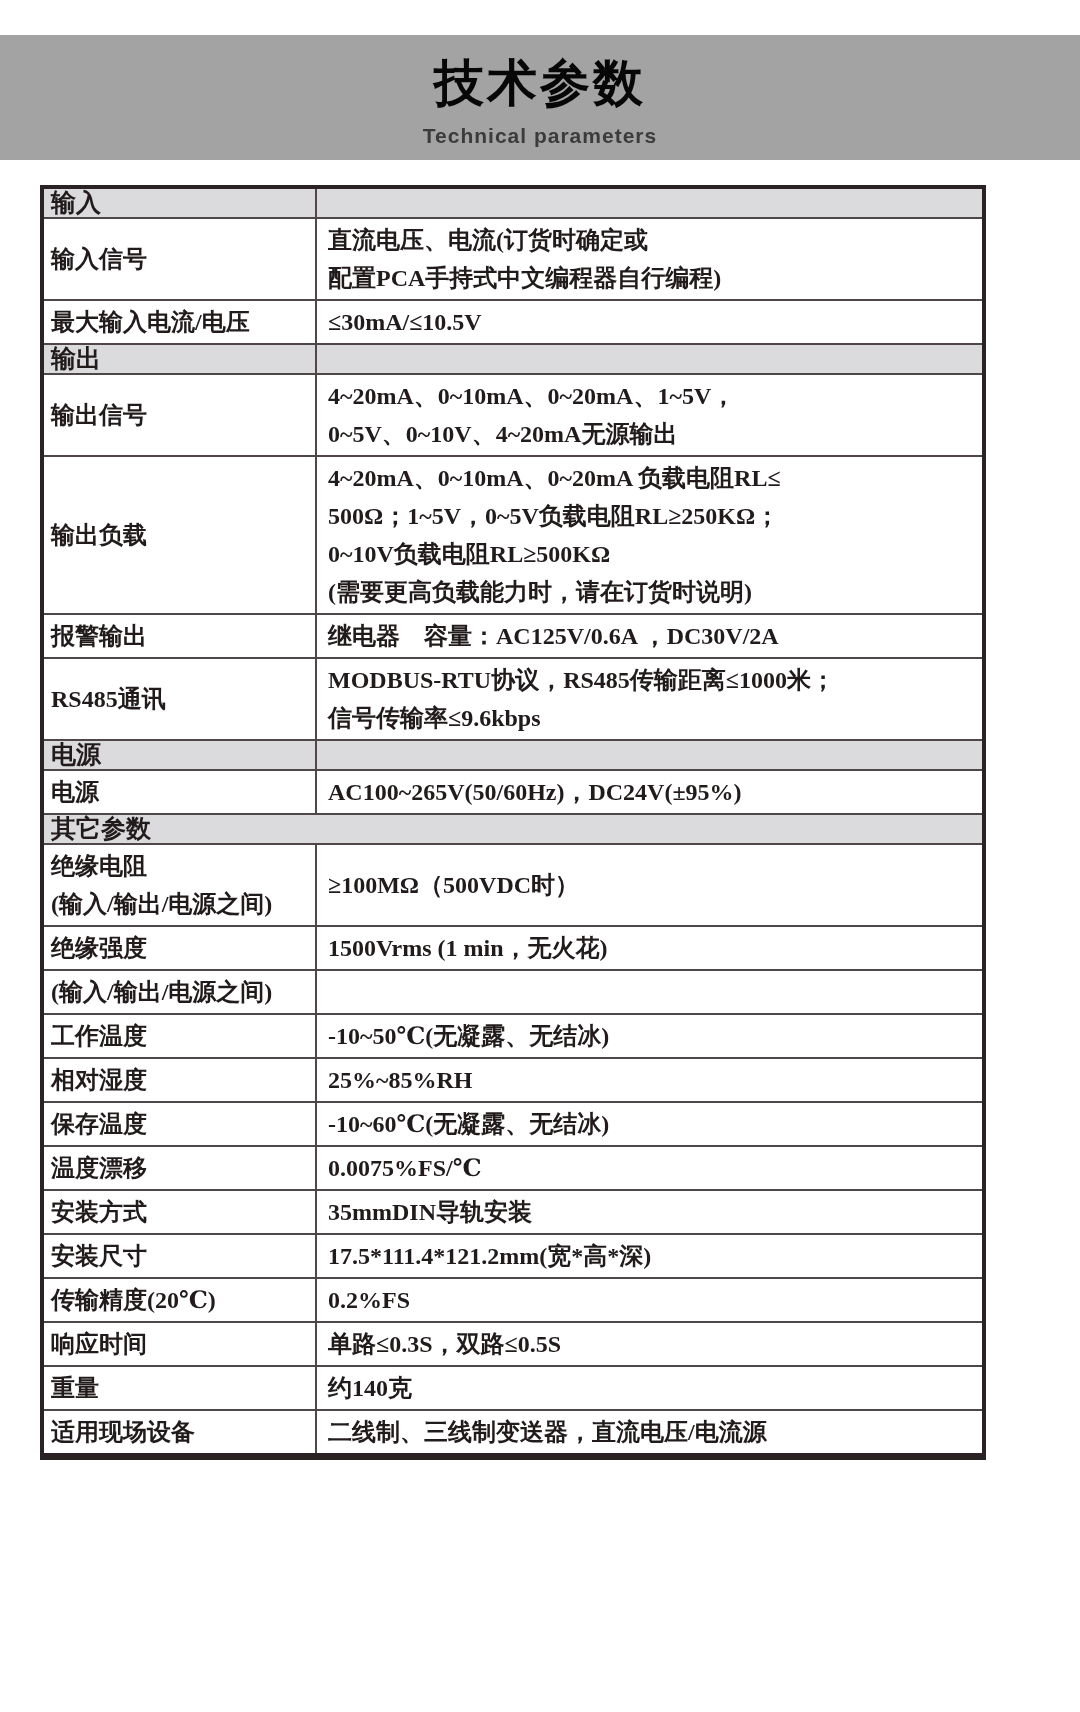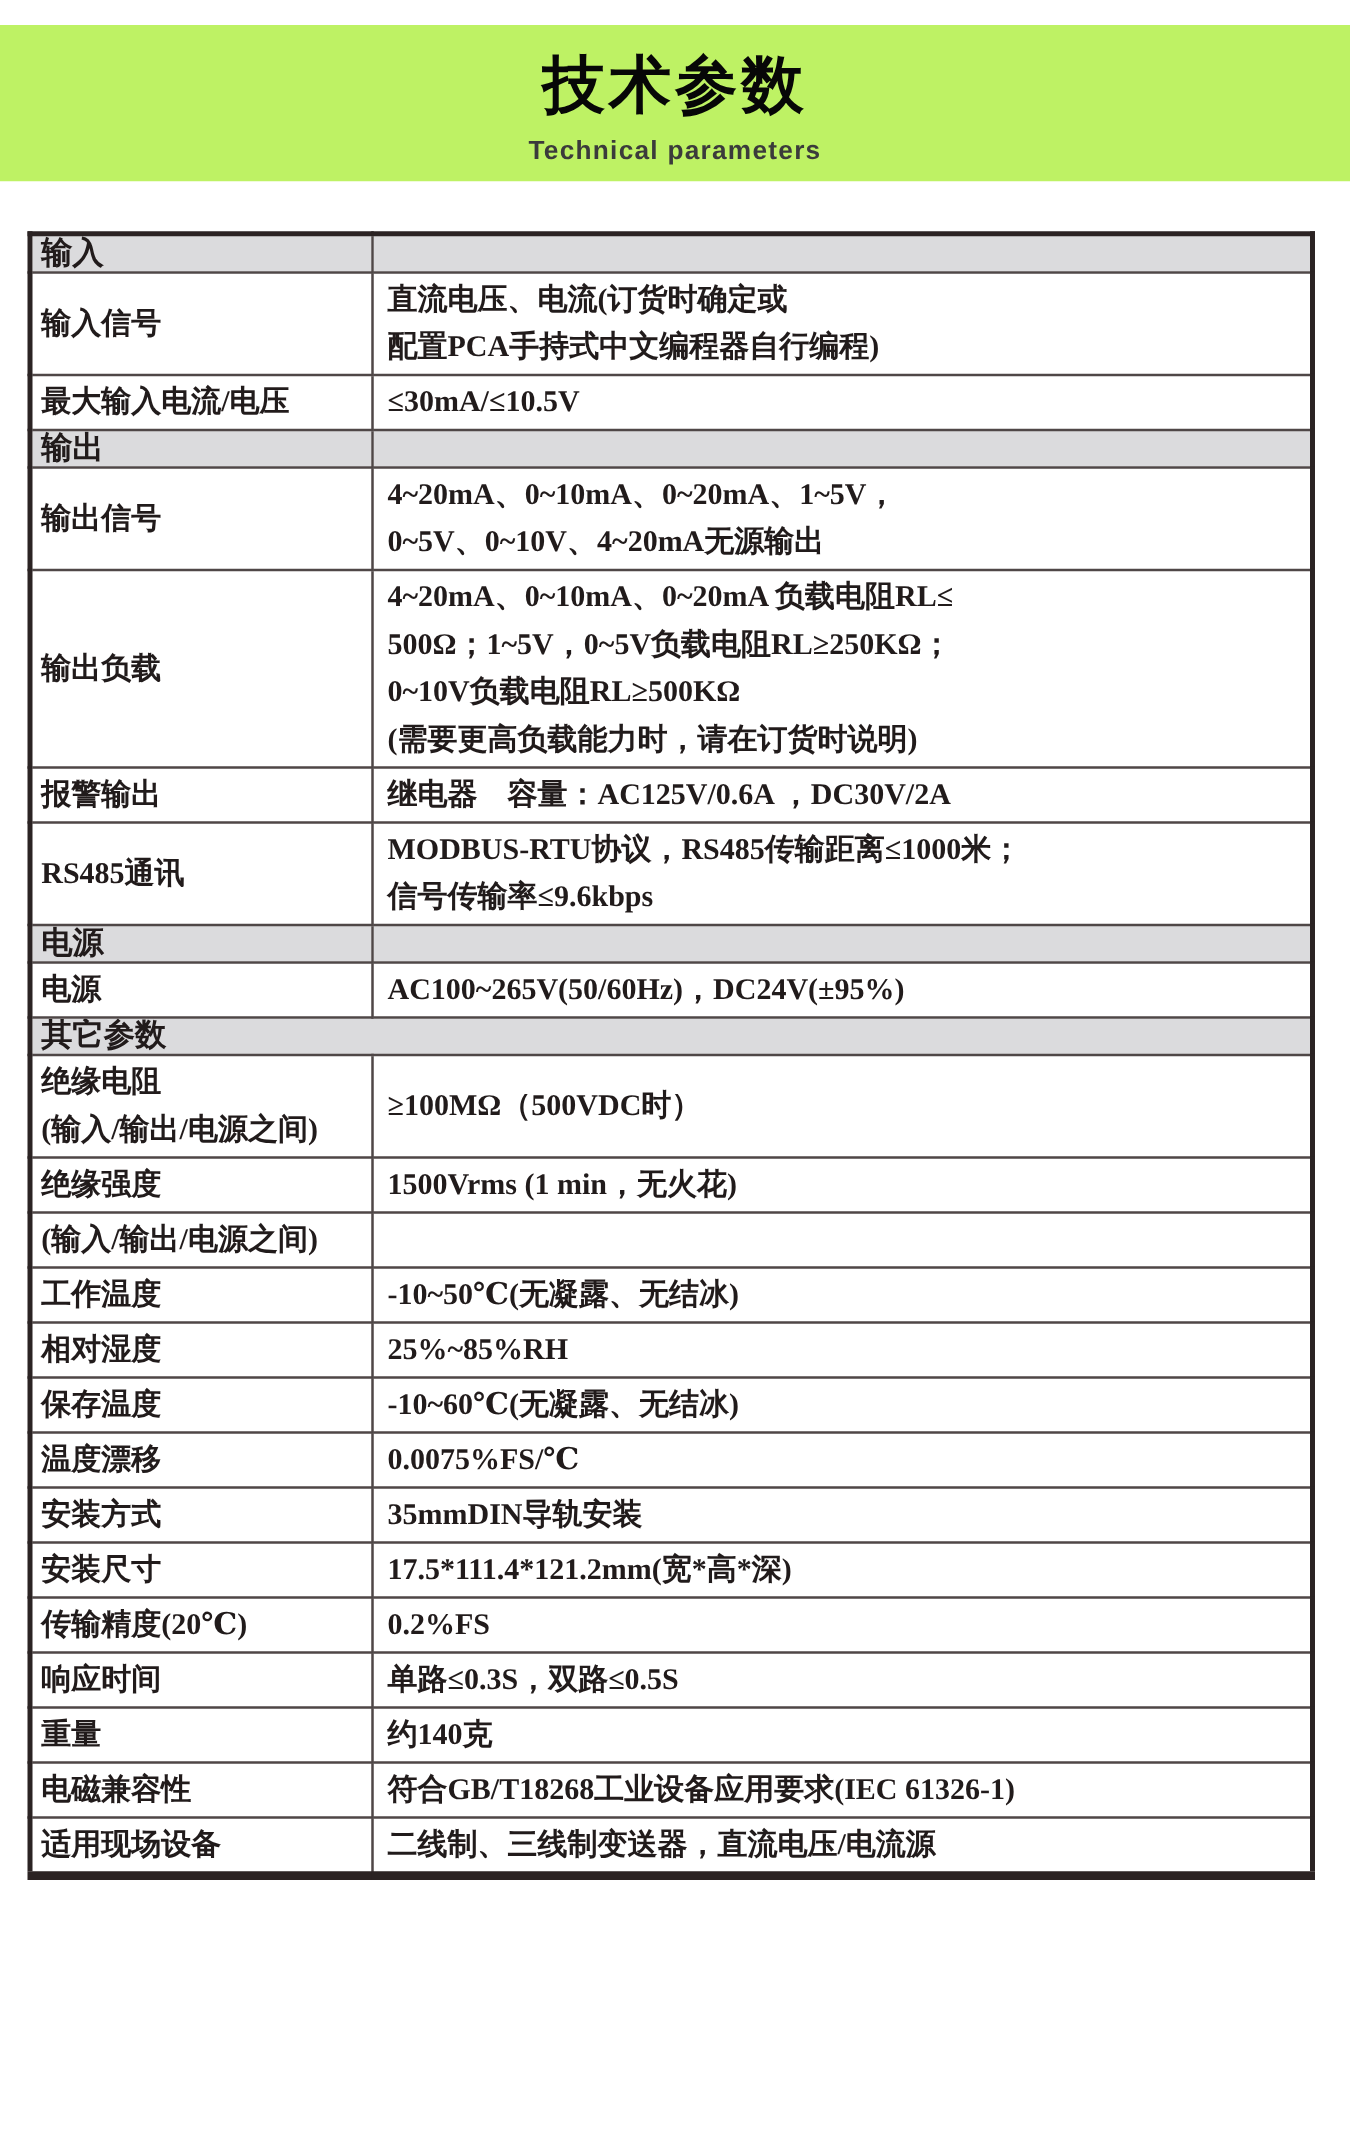--- a/index.html
+++ b/index.html
@@ -1,33 +1,33 @@
 <!DOCTYPE html>
 <html><head>
 <meta charset="utf-8">
 <style>
   html,body{
     margin:0;padding:0;width:1080px;height:1712px;background:#ffffff;
     font-family:"Liberation Serif","DejaVu Serif",serif;overflow:hidden;
   }
   .banner{
-    position:absolute;left:0;top:20px;width:1080px;height:125px;
-    background:#bef264;text-align:center;
+    position:absolute;left:0;top:35px;width:1080px;height:125px;
+    background:#a3a3a3;text-align:center;
   }
   .banner .title{
     margin:0;padding-top:20px;
     font-family:"Liberation Sans","DejaVu Sans",sans-serif;
     font-size:50px;font-weight:bold;color:#070707;letter-spacing:3px;line-height:56px;
   }
   .banner .subtitle{
     margin:12px;font-family:"Liberation Sans","DejaVu Sans",sans-serif;
     font-size:21px;font-weight:bold;color:#3b3b3b;line-height:26px;letter-spacing:1px;
   }
   table.spec{
-    position:absolute;left:22px;top:185px;width:1030px;
+    position:absolute;left:40px;top:185px;width:946px;
     border-collapse:collapse;table-layout:fixed;
     border:4px solid #2b2323;border-bottom-width:7px;
     font-size:24px;font-weight:bold;color:#211b1b;
   }
   col.c1{width:274px}
   td{border:2px solid #4f4747;vertical-align:middle;overflow:hidden;}
   td.label{padding:2px 4px 2px 7px;}
   td.value{padding:2px 4px 2px 11px;}
   .ln{line-height:38px;white-space:nowrap;}
   tr.section td{
@@ -218,28 +218,20 @@
       <tr>
         <td class="label">
           <div class="ln">重量</div>
         </td>
         <td class="value">
           <div class="ln">约140克</div>
         </td>
       </tr>
       <tr>
         <td class="label">
-          <div class="ln">电磁兼容性</div>
-        </td>
-        <td class="value">
-          <div class="ln">符合GB/T18268工业设备应用要求(IEC 61326-1)</div>
-        </td>
-      </tr>
-      <tr>
-        <td class="label">
           <div class="ln">适用现场设备</div>
         </td>
         <td class="value">
           <div class="ln">二线制、三线制变送器，直流电压/电流源</div>
         </td>
       </tr>
     </tbody>
 </table>
 
 </body></html>

